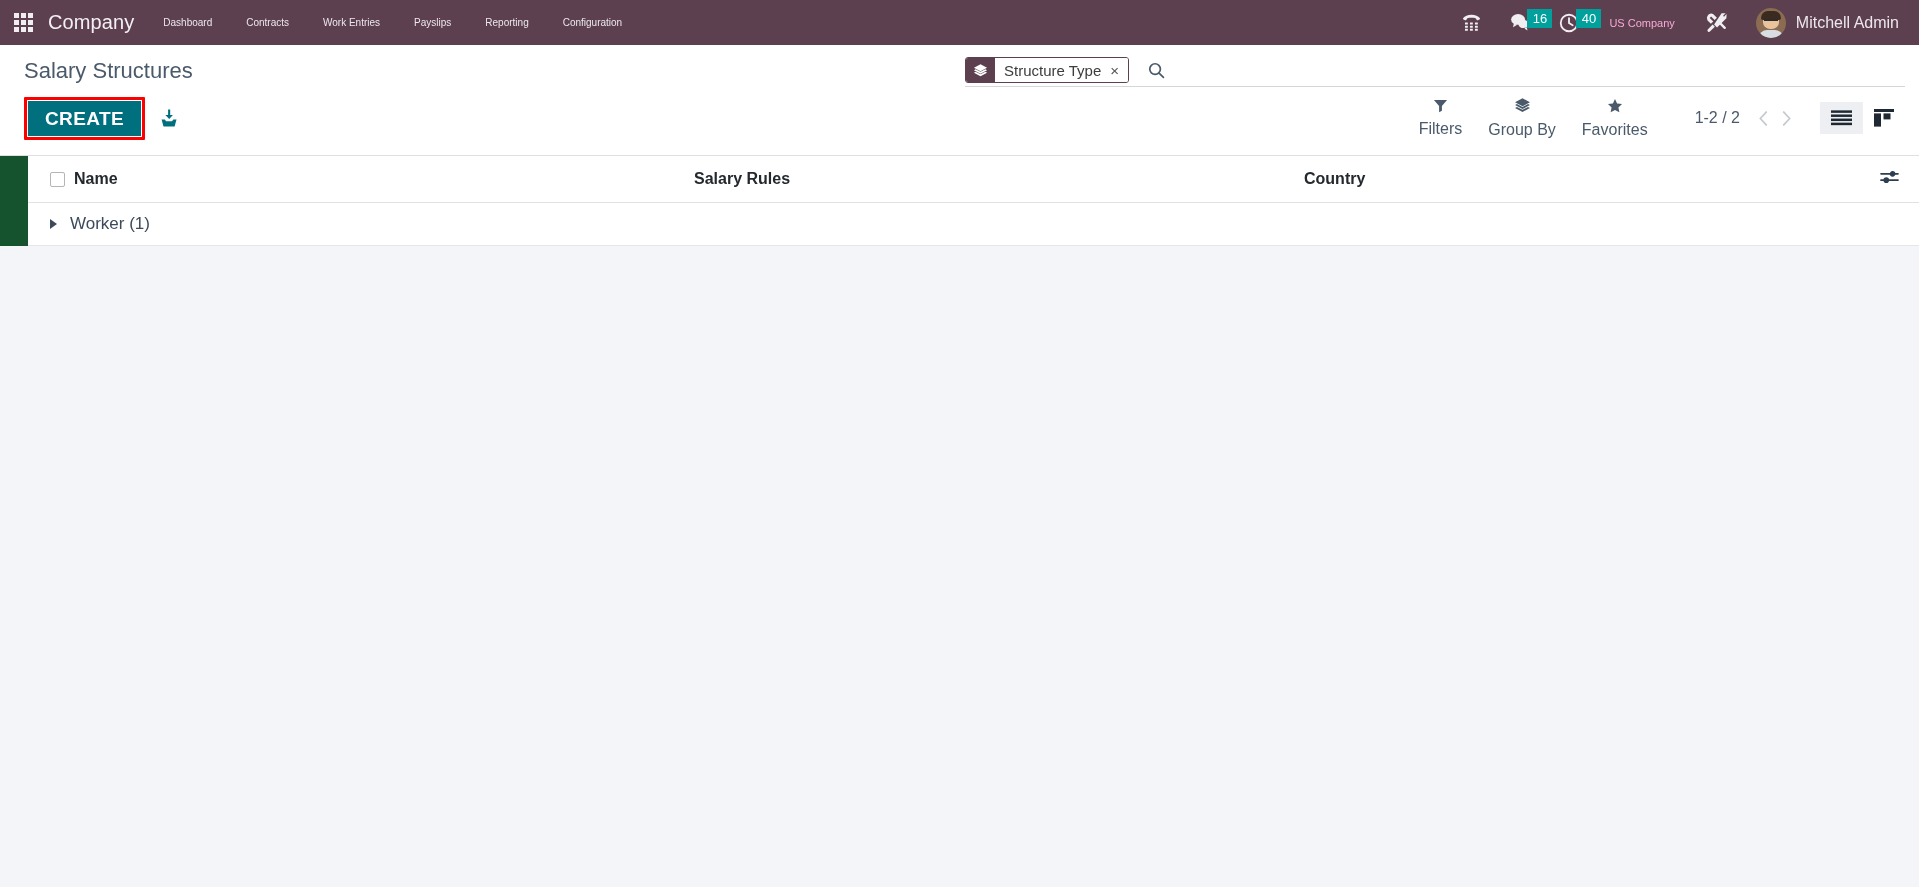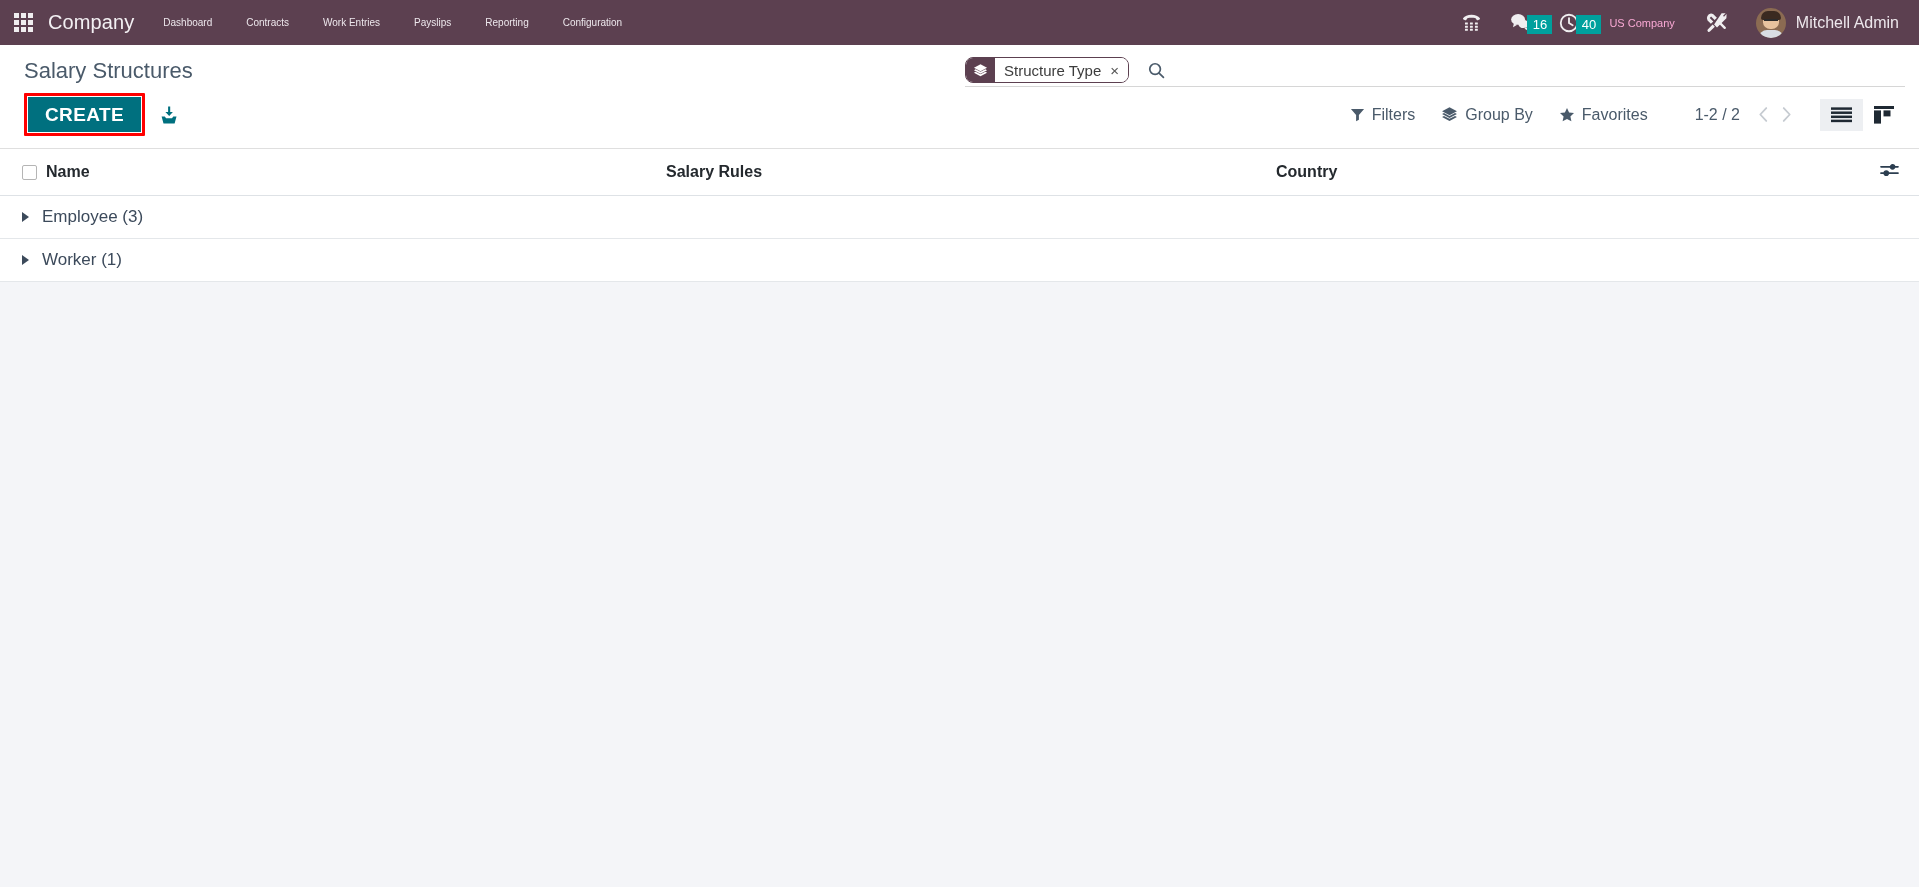--- a/index.html
+++ b/index.html
@@ -74,21 +74,21 @@
   .sysicon {
     position: relative;
     height: 45px;
     display: flex;
     align-items: center;
     padding: 0 13px;
     cursor: pointer;
   }
   .badge {
     position: absolute;
-    top: 15px;
+    top: 9px;
     left: 31px;
     background: #00A09D;
     color: #fff;
     font-size: 13px;
     line-height: 17px;
     padding: 1px 5px;
     min-width: 25px;
     text-align: center;
     font-family: "Liberation Sans", sans-serif;
   }
@@ -174,21 +174,21 @@
     align-items: center;
     width: 940px;
     border-bottom: 1px solid #D6D6D6;
     padding-bottom: 3px;
     position: relative;
   }
   .facet {
     display: flex;
     align-items: stretch;
     border: 1px solid #5C4050;
-    border-radius: 8px;
+    border-radius: 3px;
     overflow: hidden;
     height: 26px;
     margin-right: 8px;
     flex: none;
   }
   .facet-icon {
     background: #5C4050;
     color: #fff;
     display: flex;
     align-items: center;
@@ -275,20 +275,21 @@
   }
   .dropdown-btn {
     display: flex;
     align-items: center;
     gap: 7px;
     font-size: 16px;
     color: #4A5A6A;
     padding: 4px 13px;
     cursor: pointer;
     white-space: nowrap;
+    flex-direction: column;
   }
   .pager {
     display: flex;
     align-items: center;
     margin-left: 34px;
     margin-right: 22px;
   }
   .pager-text {
     font-size: 16px;
     color: #4A5A6A;
@@ -306,21 +307,21 @@
   .view-btn {
     padding: 7px 11px;
     cursor: pointer;
     color: #1F2933;
     display: flex;
     align-items: center;
   }
   .view-btn.active { background: #EDEFF2; }
 
   
-  .list-wrap { background: #14532d; }
+  .list-wrap { background: #14532d; padding-left: 28px; }
   table.olist {
     width: 100%;
     border-collapse: collapse;
     table-layout: fixed;
   }
   table.olist thead th {
     text-align: left;
     font-size: 16px;
     font-weight: 700;
     color: #24292E;
@@ -605,25 +606,20 @@
                 <circle cx="13.2" cy="4.7" r="2.1" fill="#2C3E50"></circle>
                 <circle cx="6.6" cy="11.3" r="2.1" fill="#2C3E50"></circle>
               </svg>
             </span>
           </th>
         </tr>
       </thead>
       <tbody>
         <tr class="group-row">
           <td class="group-title" colspan="5">
-            <span class="caret"></span><span>Employee (3)</span>
-          </td>
-        </tr>
-        <tr class="group-row">
-          <td class="group-title" colspan="5">
             <span class="caret"></span><span>Worker (1)</span>
           </td>
         </tr>
       </tbody>
     </table>
   </div>
 
   <div class="sheet-bg"></div>
 
 </div>

